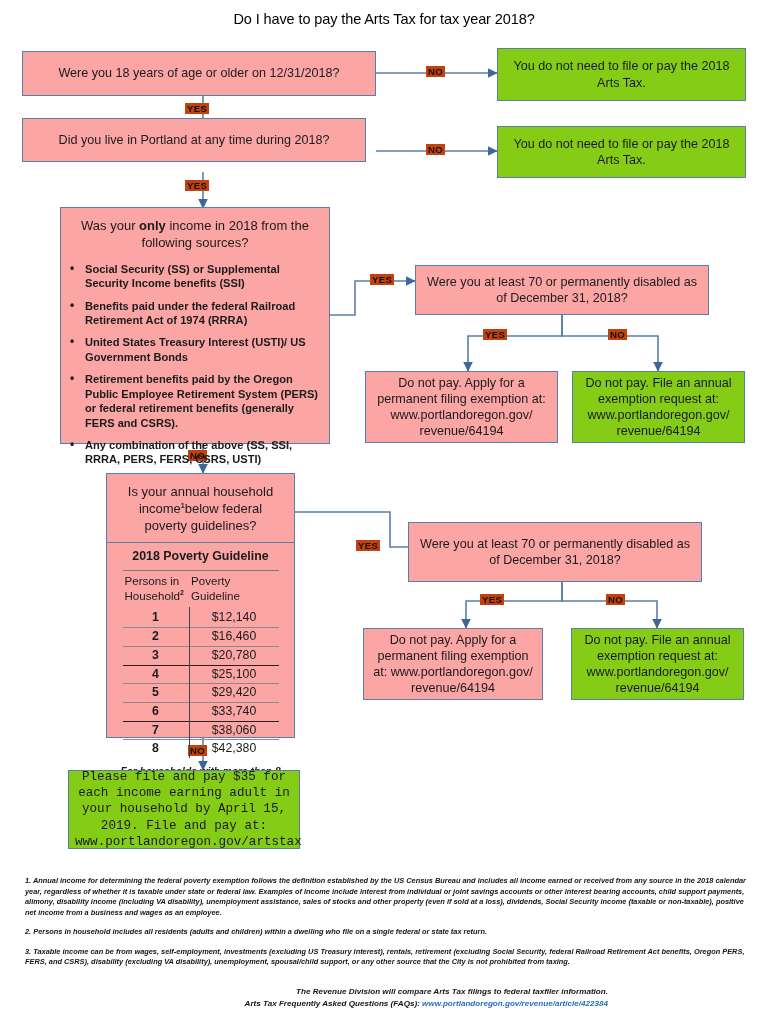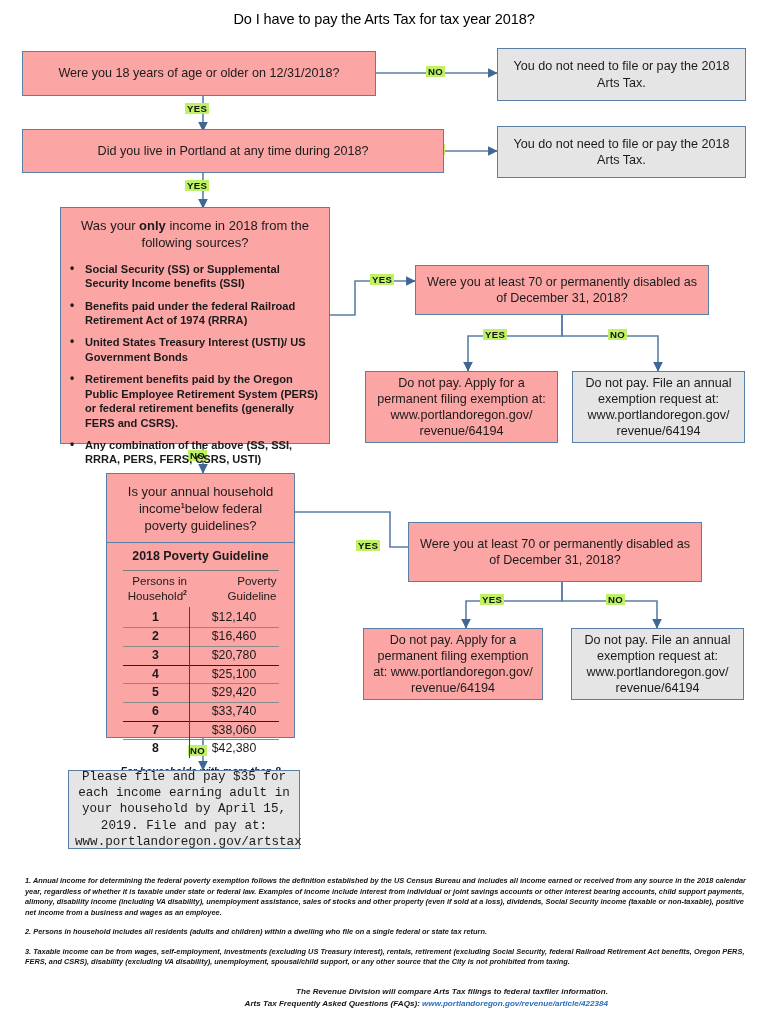--- a/index.html
+++ b/index.html
@@ -20,21 +20,21 @@
 
   .box{
     position:absolute;box-sizing:border-box;
     border:1px solid #5a7fa6;
     display:flex;flex-direction:column;justify-content:center;
     text-align:center;
     font-size:12.6px;line-height:1.28;
     color:#1b1b1b;
   }
   .blue{background:#fca5a5;}
-  .lav{background:#e5e5e5;}
+  .lav{background:#84cc16;}
   .box p{margin:0;padding:0 6px;}
 
   
   #box-only-income{
     align-items:stretch;justify-content:flex-start;
     padding:10px 0 10px 0;text-align:left;
   }
   #box-only-income .hd{
     text-align:center;font-size:13px;line-height:1.3;padding:0 14px 6px 14px;
   }
@@ -59,39 +59,39 @@
   }
   #box-poverty .pv-tbl-title{
     text-align:center;font-weight:bold;font-size:12.4px;
     padding:6px 0 5px 0;
   }
   table.pv{
     border-collapse:collapse;width:156px;margin:0 auto;
     font-size:12px;
   }
   table.pv th{
-    font-weight:normal;text-align:right;font-size:11.6px;line-height:1.25;
+    font-weight:normal;text-align:left;font-size:11.6px;line-height:1.25;
     padding:3px 2px 4px 2px;border-top:1.5px solid #7a7a7a;
   }
   table.pv td{
     text-align:center;padding:1px 2px;font-size:12.3px;
     border-top:1px solid #8a8a8a;
   }
   table.pv tr.r1 td{border-top:none;}
   table.pv td.c1{font-weight:bold;border-right:1.4px solid #444;width:62px;}
   table.pv tr.r1 td.c1,table.pv tr.r1 td.c2{padding-top:3px;}
   table.pv tr.heavy td{border-top:1.6px solid #222;}
   #box-poverty .pv-note{
     text-align:center;font-style:italic;font-weight:bold;
     font-size:10.2px;line-height:1.3;padding:7px 10px 8px 10px;
   }
 
   .wlabel{
     position:absolute;font-size:9.6px;font-weight:bold;letter-spacing:0.3px;
-    color:#111;background:#bef264;padding:0 2px;
+    color:#111;background:#c2410c;padding:0 2px;
   }
 
   .footnotes{
     position:absolute;left:25px;top:876px;width:722px;
     font-size:7.4px;line-height:1.42;font-style:italic;font-weight:bold;
     color:#151515;
   }
   .footnotes p{margin:0 0 9px 0;}
   .footer-center{
     position:absolute;left:0;top:986px;width:608px;text-align:right;
@@ -155,21 +155,21 @@
   <div class="wlabel" style="left:606px;top:594px;">NO</div>
 
   <div class="box blue" id="box-q-age18" style="left:22px;top:51px;width:354px;height:45px;">
     <p>Were you 18 years of age or older on 12/31/2018?</p>
   </div>
 
   <div class="box lav" style="left:497px;top:48px;width:249px;height:53px;">
     <p>You do not need to file or pay the 2018 Arts Tax.</p>
   </div>
 
-  <div class="box blue" style="left:22px;top:129px;width:422px;height:44px;text-align:center;">
+  <div class="box blue" style="left:22px;top:118px;width:344px;height:44px;text-align:center;">
     <p>Did you live in Portland at any time during 2018?</p>
   </div>
 
   <div class="box lav" style="left:497px;top:126px;width:249px;height:52px;">
     <p>You do not need to file or pay the 2018 Arts Tax.</p>
   </div>
 
   <div class="box blue" id="box-only-income" style="left:60px;top:207px;width:270px;height:237px;">
     <div class="hd">
       <span>Was your </span><b>only</b><span> income in 2018 from the following sources?</span>

